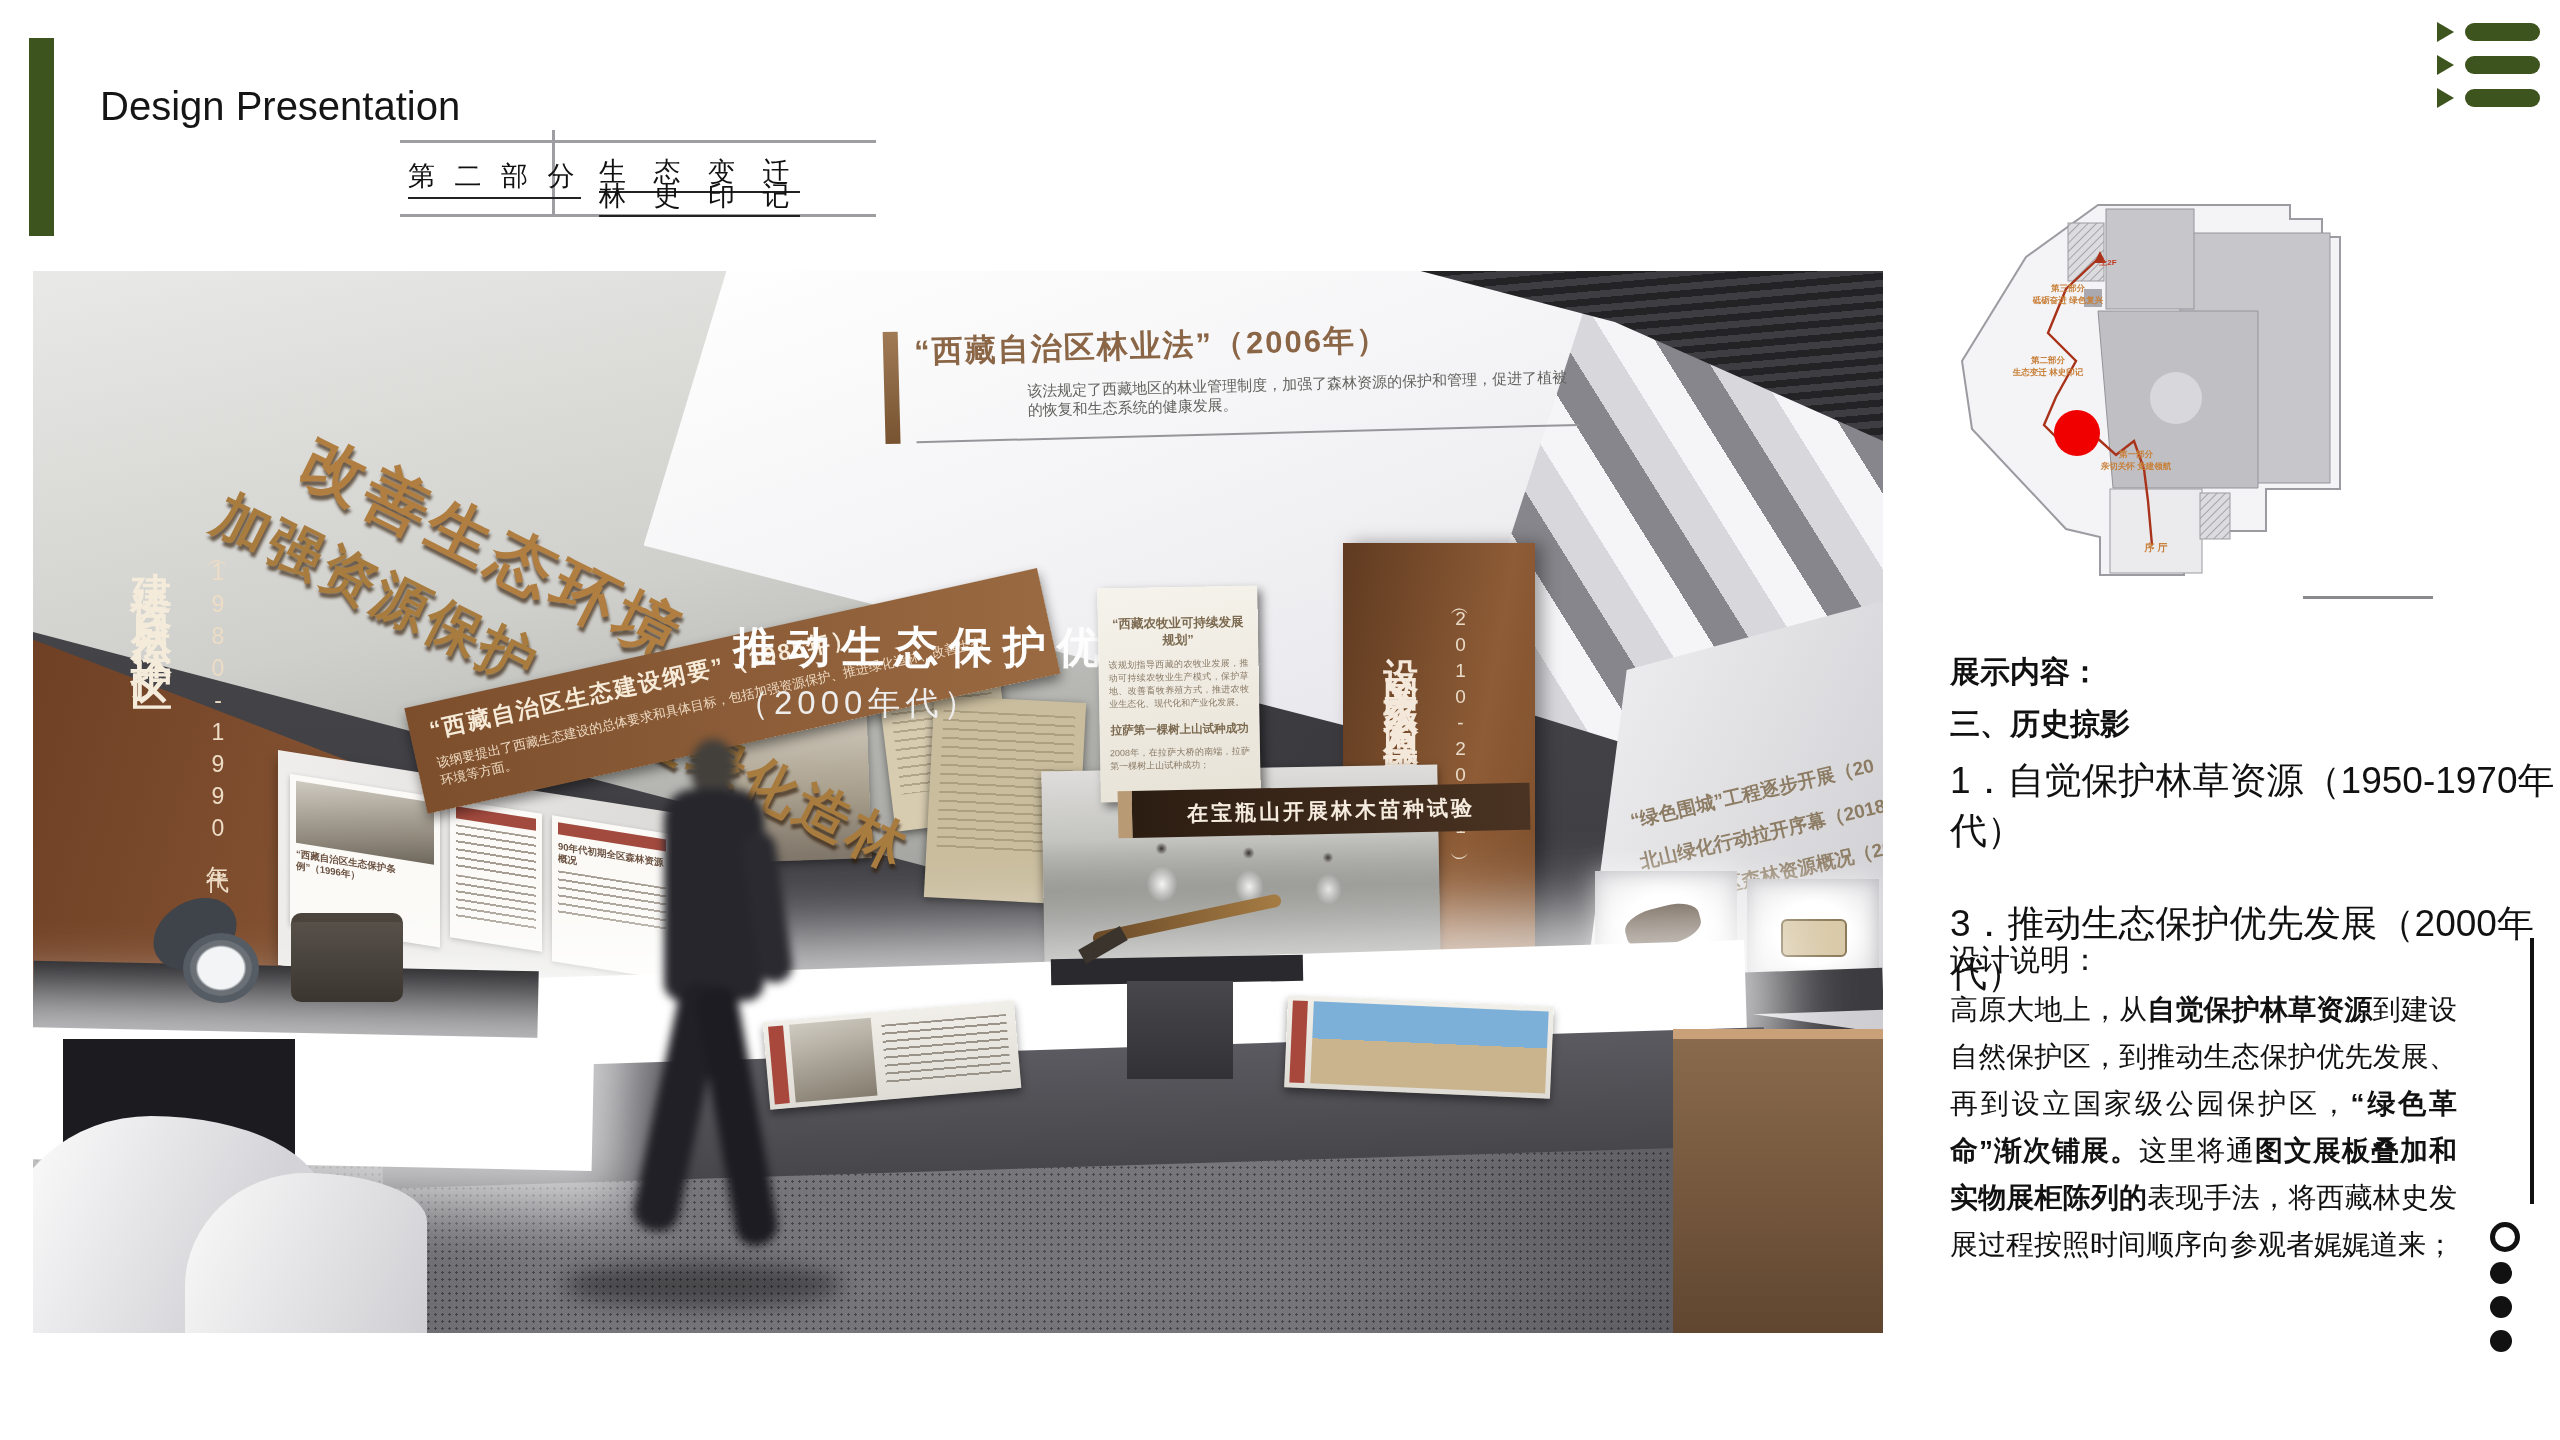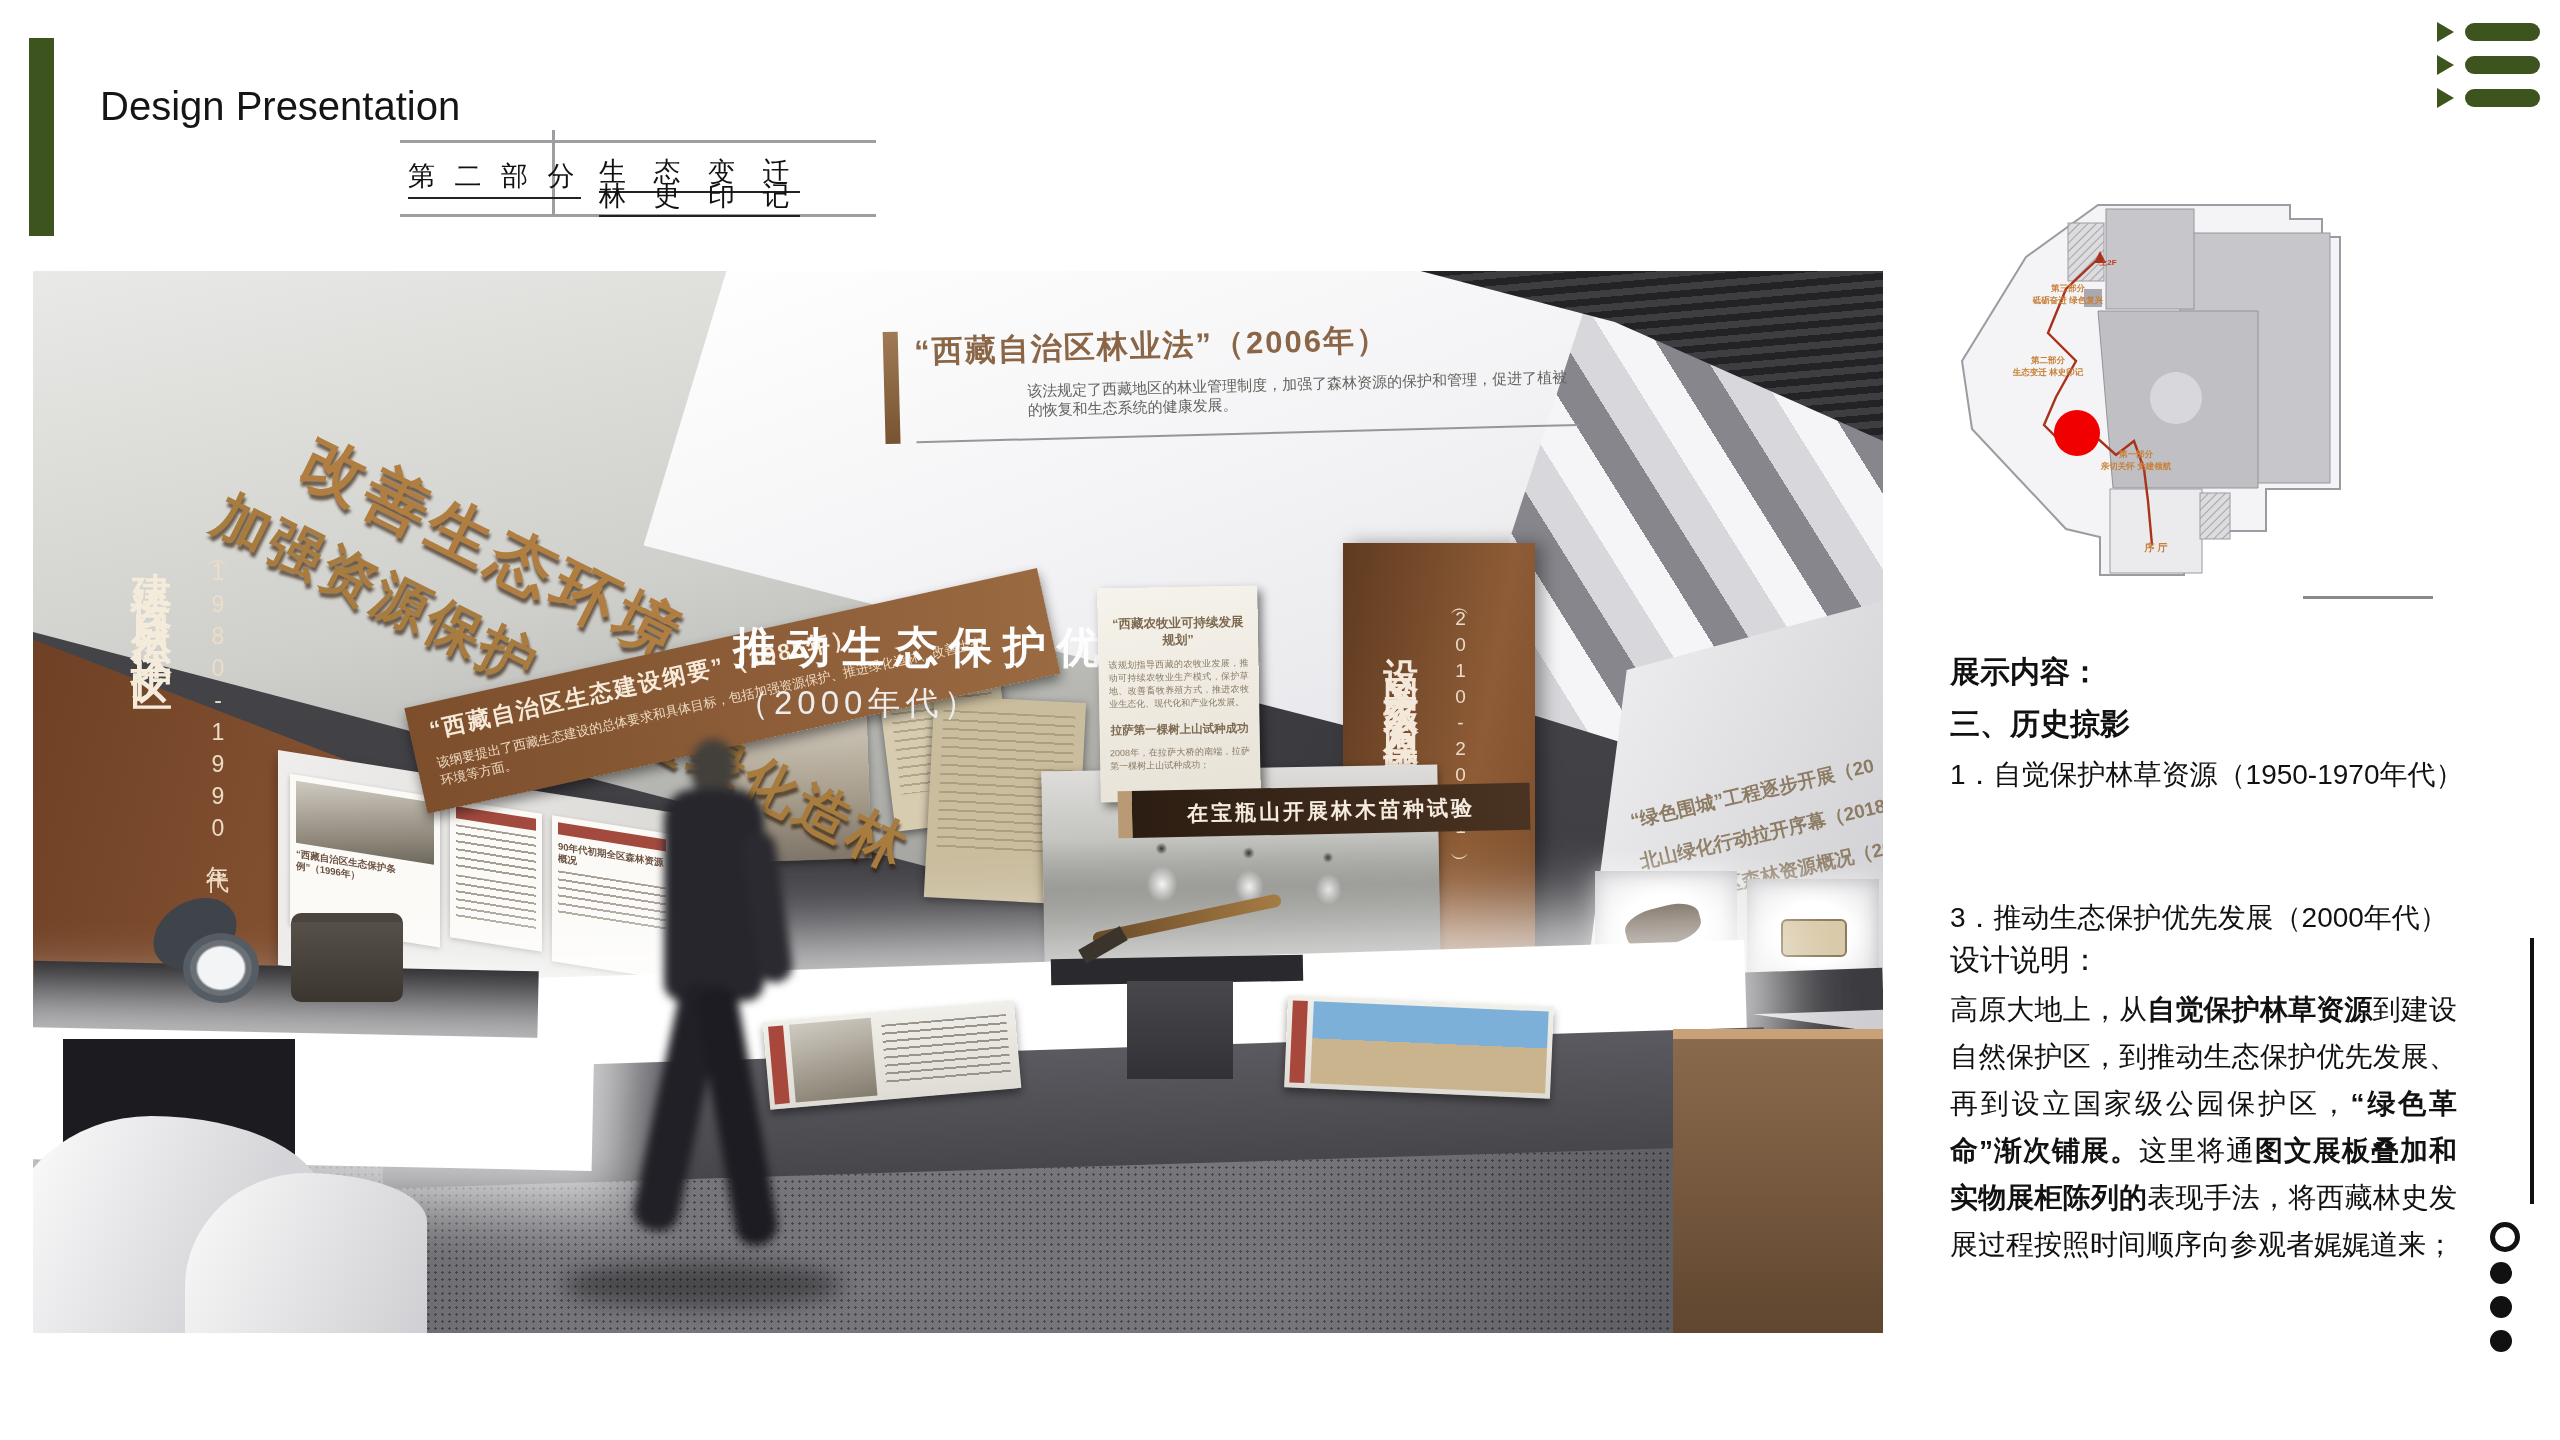--- a/index.html
+++ b/index.html
@@ -176,21 +176,21 @@
     border-radius:50%;filter:blur(10px);}
 
   
   .plan{left:1948px;top:193px;width:404px;height:395px;}
   .plan-scale{left:2303px;top:596px;width:130px;height:3px;background:#8a8a8e;}
   .plan text{font-family:"Liberation Sans",sans-serif;font-weight:bold;}
 
   
   .sb-title{left:1950px;top:652px;font-size:30px;font-weight:bold;}
   .sb-section{left:1950px;top:704px;font-size:30px;font-weight:bold;}
-  .sb-item{left:1950px;font-size:28px;}
+  .sb-item{left:1950px;font-size:37px;}
   .sb-design{left:1950px;top:940px;font-size:30px;font-weight:normal;}
   .sb-para{left:1950px;top:986px;width:507px;font-size:28px;line-height:47px;text-align:justify;}
   .sb-para .b{font-weight:bold;}
   .v-rule{left:2530px;top:938px;width:4px;height:266px;background:#111;}
   .dot{left:2490px;border-radius:50%;}
   .dot-outline{width:20px;height:20px;border:5px solid #111;background:#fff;}
   .dot-filled{width:22px;height:22px;background:#111;}
 </style>
 </head>
 <body>

